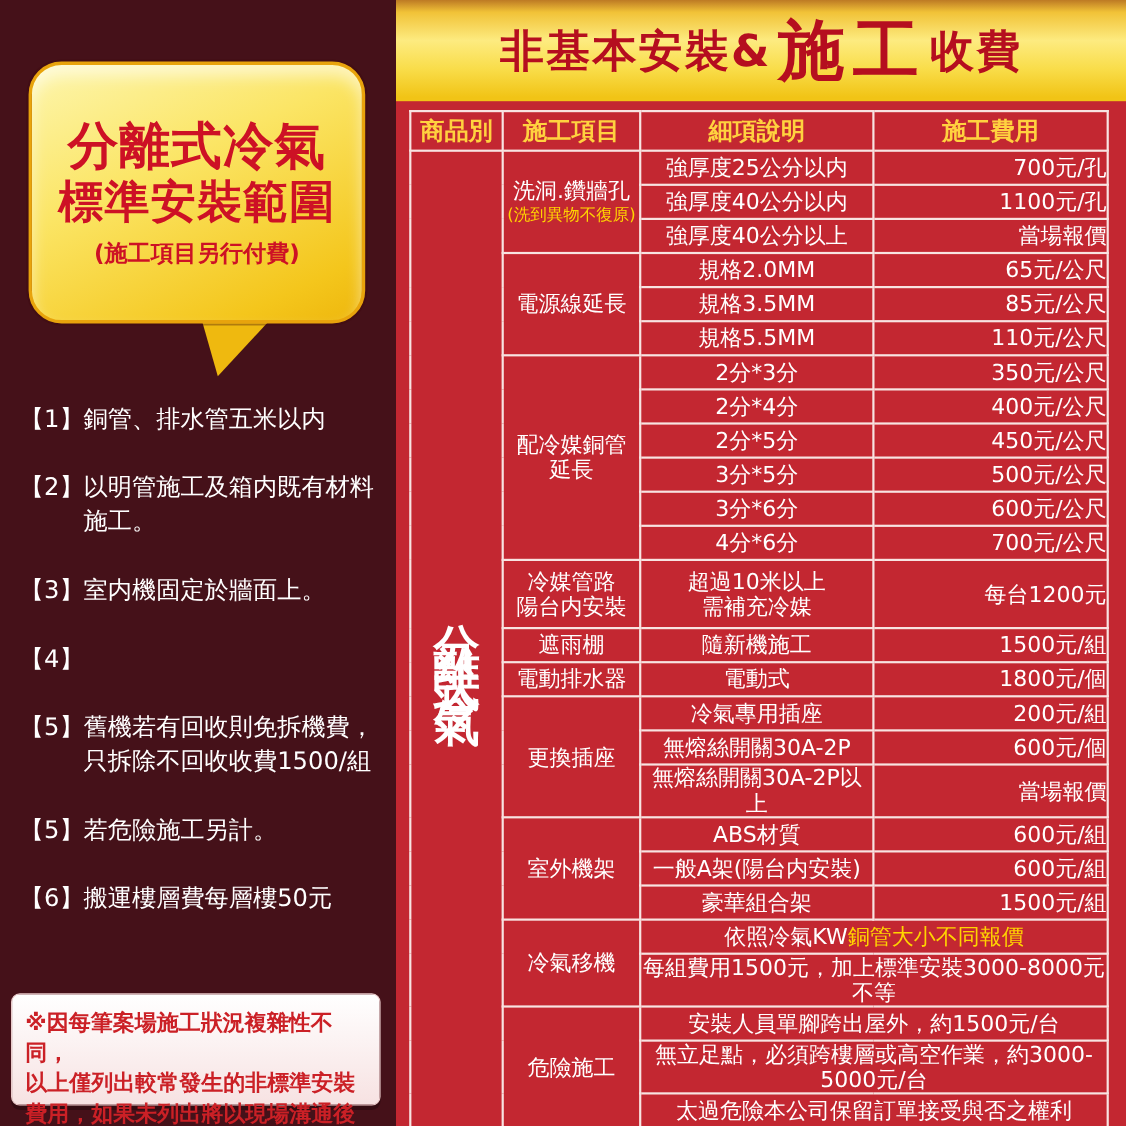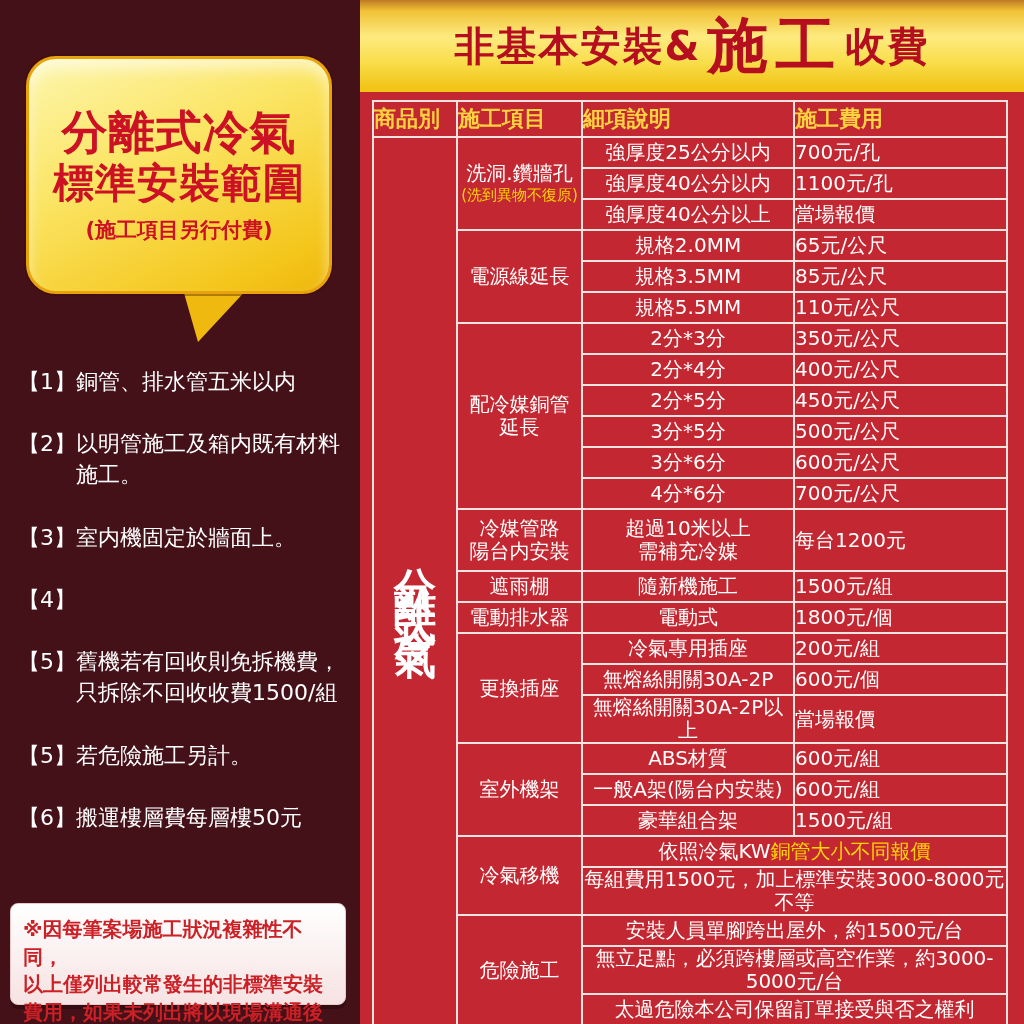--- a/index.html
+++ b/index.html
@@ -50,23 +50,23 @@
   table.fees{
     position:absolute;left:372px;top:100px;width:634px;
     border-collapse:collapse;table-layout:fixed;
   }
   table.fees col.c1{width:84px;} table.fees col.c2{width:125px;}
   table.fees col.c3{width:212px;} table.fees col.c4{width:213px;}
   table.fees th, table.fees td{
     border:2px solid #f8e3e1;color:#ffffff;font-size:20px;
     padding:0;overflow:hidden;
   }
-  table.fees th{height:34px;font-size:22px;font-weight:bold;color:#ffd23f;text-align:left;}
+  table.fees th{height:34px;font-size:22px;font-weight:bold;color:#ffd23f;text-align:center;}
   td.det{height:29px;text-align:center;padding:1px 6px 1px 10px;white-space:pre-line;line-height:1.15;}
-  td.fee{height:29px;text-align:left;}
+  td.fee{height:29px;text-align:right;}
   td.tall{height:60px;}
   td.sec-label{text-align:center;font-size:22px;line-height:1.15;white-space:pre-line;}
   td.sec-label .subnote{display:block;font-size:15px;color:#ffd400;margin-top:2px;}
   .yellow{color:#ffd400;}
   td.product-cell{text-align:center;vertical-align:middle;}
   .vertical-text{
     writing-mode:vertical-rl;text-orientation:upright;
     font-size:42px;font-weight:bold;color:#ffffff;letter-spacing:18px;
     display:inline-block;line-height:1;
   }

